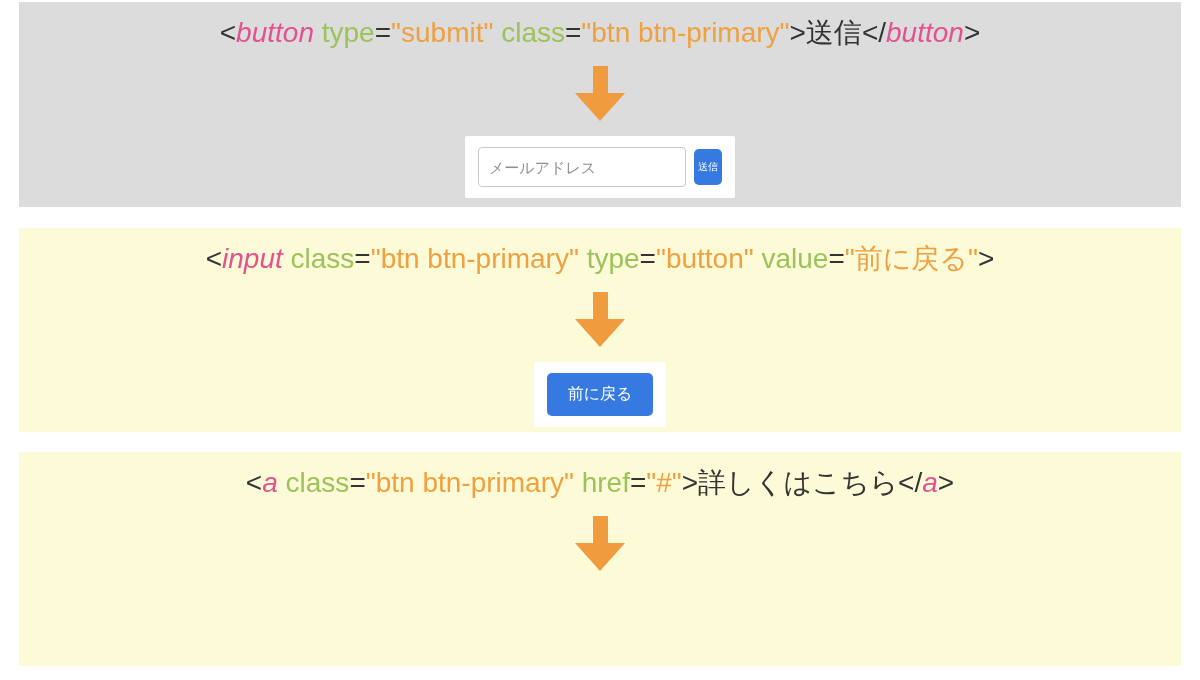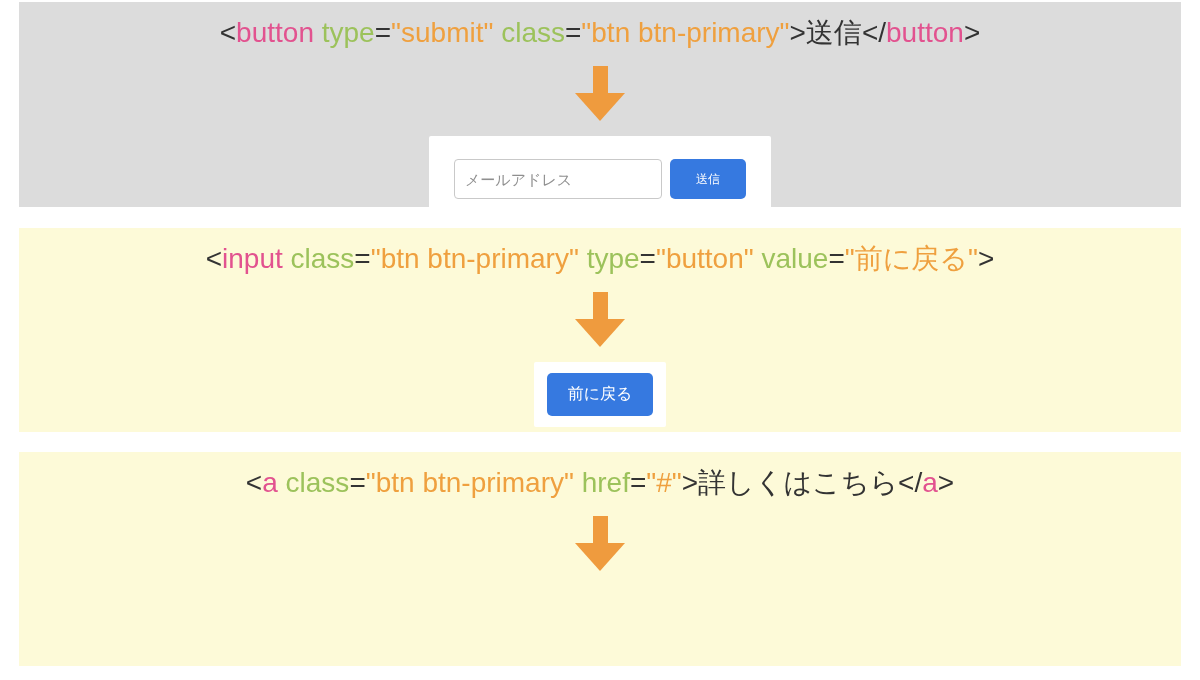--- a/index.html
+++ b/index.html
@@ -29,21 +29,21 @@
   .panel-3 { height: 214px; margin-top: 20px; }
 
   .code-line {
     margin-top: 13px;
     font-size: 28px;
     line-height: 1.3;
     white-space: pre;
     color: var(--code-plain, #333333);
     font-weight: 400;
   }
-  .tok-tag   { color: var(--code-tag, #e2528f); }
+  .tok-tag   { color: var(--code-tag, #e2528f); font-style: italic; }
   .tok-attr  { color: var(--code-attr, #9cc25b); }
   .tok-value { color: var(--code-value, #efa03f); }
   .tok-plain { color: var(--code-plain, #333333); }
 
   .arrow {
     margin-top: 15px;
     display: flex;
     flex-direction: column;
     align-items: center;
   }
@@ -61,42 +61,43 @@
   }
 
   .result-card {
     margin-top: 15px;
     background: #ffffff;
     padding: 11px 13px;
     border-radius: 2px;
   }
   .demo-form {
     display: flex;
+    align-items: center;
     gap: 8px;
-    margin: 12px;
+    margin: 0;
   }
   .demo-input {
     width: 186px;
     height: 38px;
     border: 1px solid #c9c9c9;
     border-radius: 4px;
     padding: 0 10px;
     font-size: 15px;
     color: #333333;
     font-family: "Liberation Sans", "DejaVu Sans", sans-serif;
     box-sizing: content-box;
   }
   .demo-input::placeholder { color: #8f8f8f; }
   .btn-demo {
     background: var(--button-blue, #3679e0);
     color: var(--button-text, #ffffff);
     border: none;
     border-radius: 5px;
-    font-size: 12px;
-    padding: 11px 26px;
+    font-size: 10px;
+    padding: 11px 4px;
     cursor: pointer;
     font-family: "Liberation Sans", "DejaVu Sans", sans-serif;
     white-space: nowrap;
   }
   .btn-wide { font-size: 16px; padding: 11px 21px; }
 </style>
 </head>
 <body>
 
 <div class="page">

